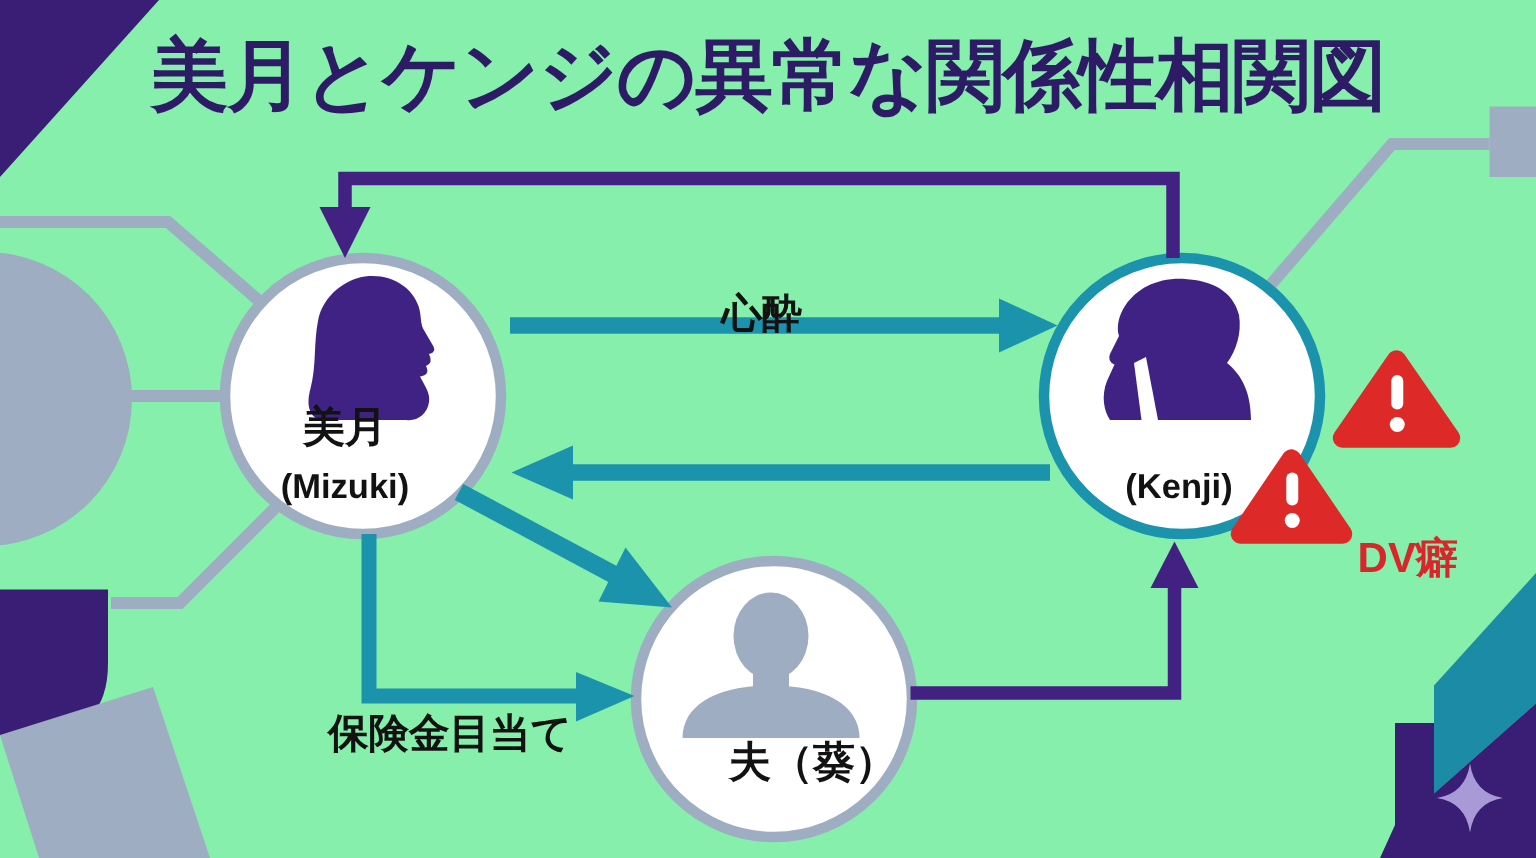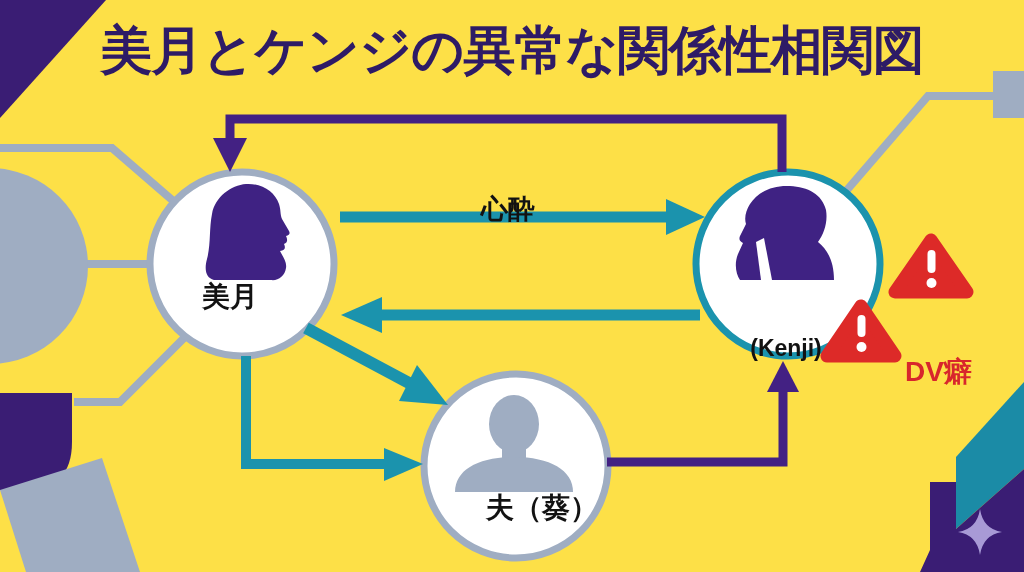--- a/index.html
+++ b/index.html
@@ -1,17 +1,17 @@
 <!DOCTYPE html>
 <html><head>
 <meta charset="utf-8">
 <style>
   html,body{margin:0;padding:0;background:#e8e8e8;}
   .stage{
-    position:relative;width:1024px;height:572px;background:#fde047;overflow:hidden;
+    position:relative;width:1024px;height:572px;background:#86efac;overflow:hidden;
     font-family:"Liberation Sans","DejaVu Sans",sans-serif;
   }
   .stage svg{position:absolute;left:0;top:0;}
   .label{position:absolute;text-align:center;color:#121212;font-weight:900;line-height:1.05;white-space:nowrap;}
   .title{
     position:absolute;left:0;right:0;top:16px;text-align:center;
     font-size:52px;font-weight:900;color:#2e1b66;letter-spacing:-1px;
   }
   .node-ja{font-size:28px;}
   .node-en{font-size:23px;font-weight:800;}
@@ -124,21 +124,23 @@
       <rect x="857.5" y="315" width="8" height="22" rx="4" fill="#ffffff"></rect>
       <circle cx="861.5" cy="347" r="5" fill="#ffffff"></circle>
     </g>
   </svg>
 
   <div class="title">美月とケンジの異常な関係性相関図</div>
 
   <div class="label edge-label" style="left:408px;top:171px;width:200px;margin-top:24px;">心酔</div>
 
 
+  <div class="label edge-label" style="left:200px;top:475px;width:200px;">保険金目当て</div>
 
-  <div class="label node-ja" style="left:140px;top:282px;width:180px;">美月</div>
+  <div class="label node-ja" style="left:140px;top:270px;width:180px;">美月</div>
+  <div class="label node-en" style="left:140px;top:312px;width:180px;">(Mizuki)</div>
 
-  <div class="label node-en" style="left:696px;top:312px;width:180px;margin-top:24px;">(Kenji)</div>
+  <div class="label node-en" style="left:696px;top:312px;width:180px;">(Kenji)</div>
 
   <div class="label node-ja" style="left:418px;top:493px;width:180px;text-align:right;">夫（葵）</div>
 
   <div class="label dv-label" style="left:896px;top:309px;width:85px;margin-top:48px;">DV癖</div>
 </div>
 
 </body></html>

